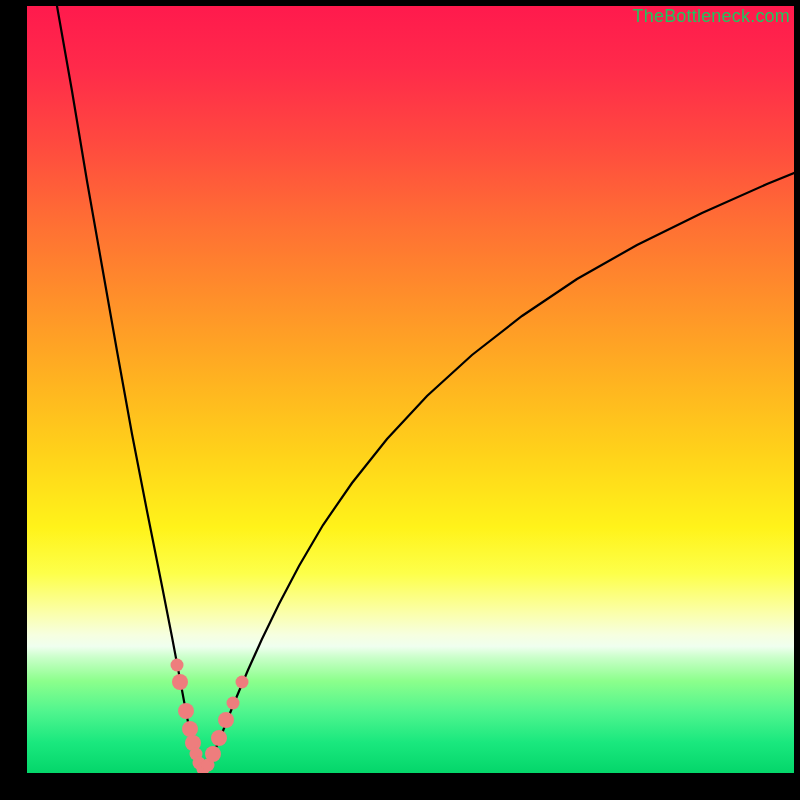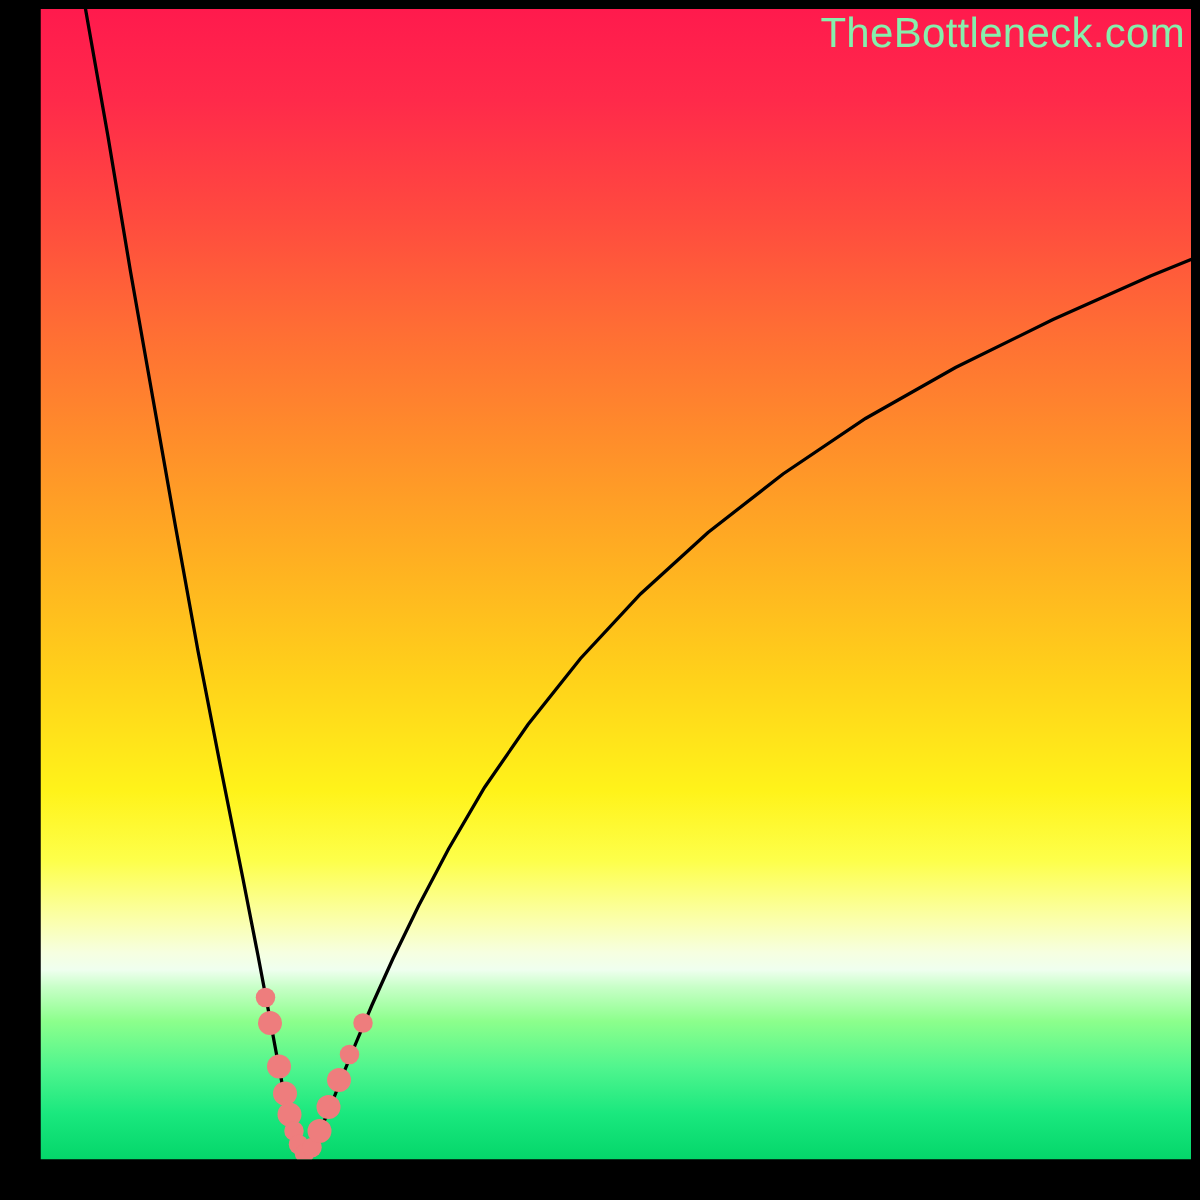--- a/index.html
+++ b/index.html
@@ -54,22 +54,22 @@
   .curve-svg {
     position: absolute;
     left: 0; top: 0;
     width: 100%;
     height: 100%;
   }
   .watermark {
     position: absolute;
     top: 6px;
     right: 10px;
-    color: #86efac;
-    font-size: 28px;
+    color: #22c55e;
+    font-size: 18px;
     letter-spacing: 0.2px;
     font-weight: 500;
   }
 </style>
 </head>
 <body>
 
 <div class="frame">
   <div class="plot-area">
     <div class="gradient"></div>

